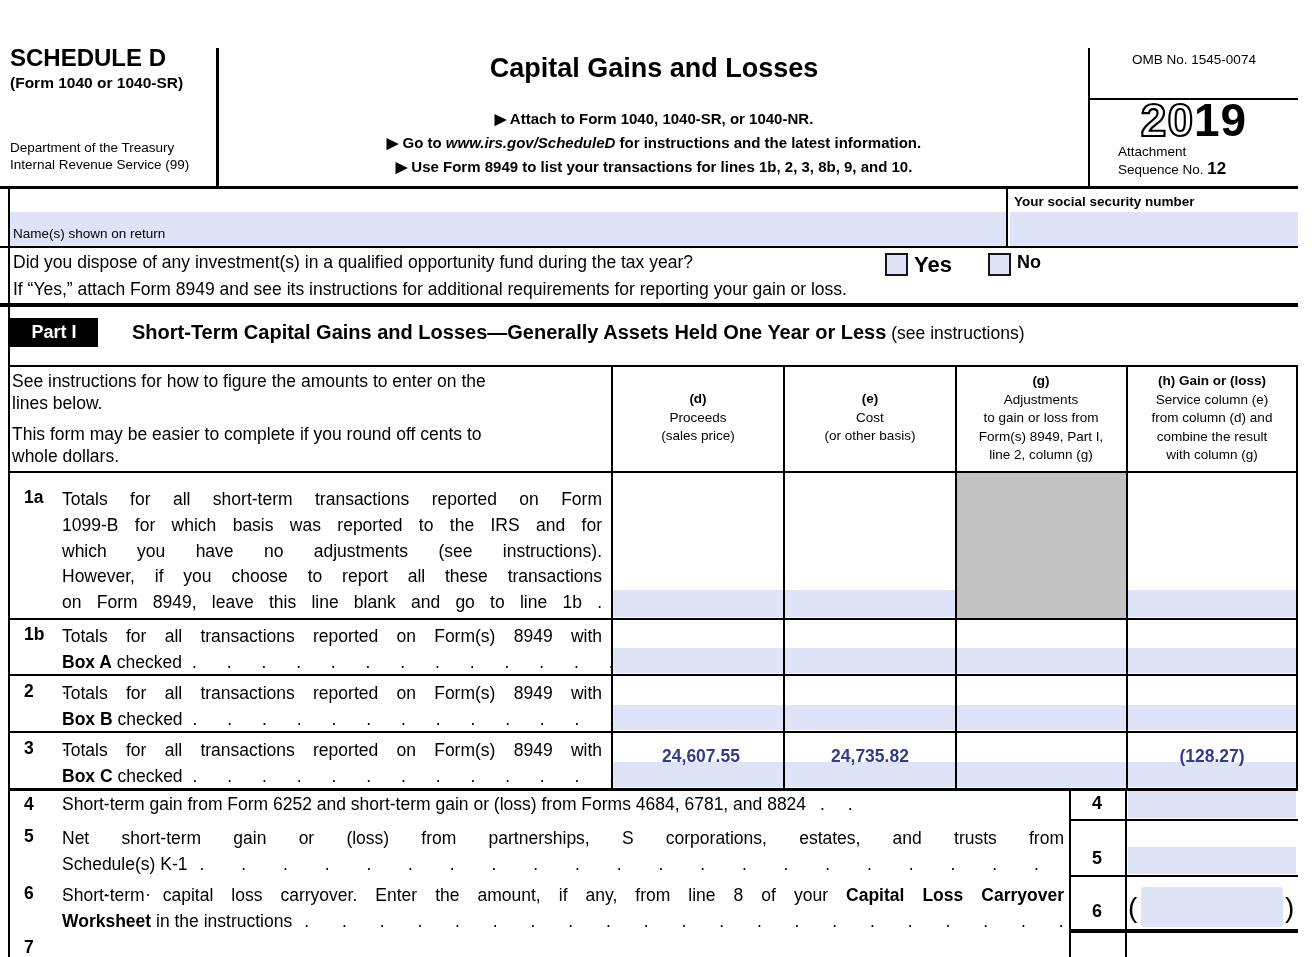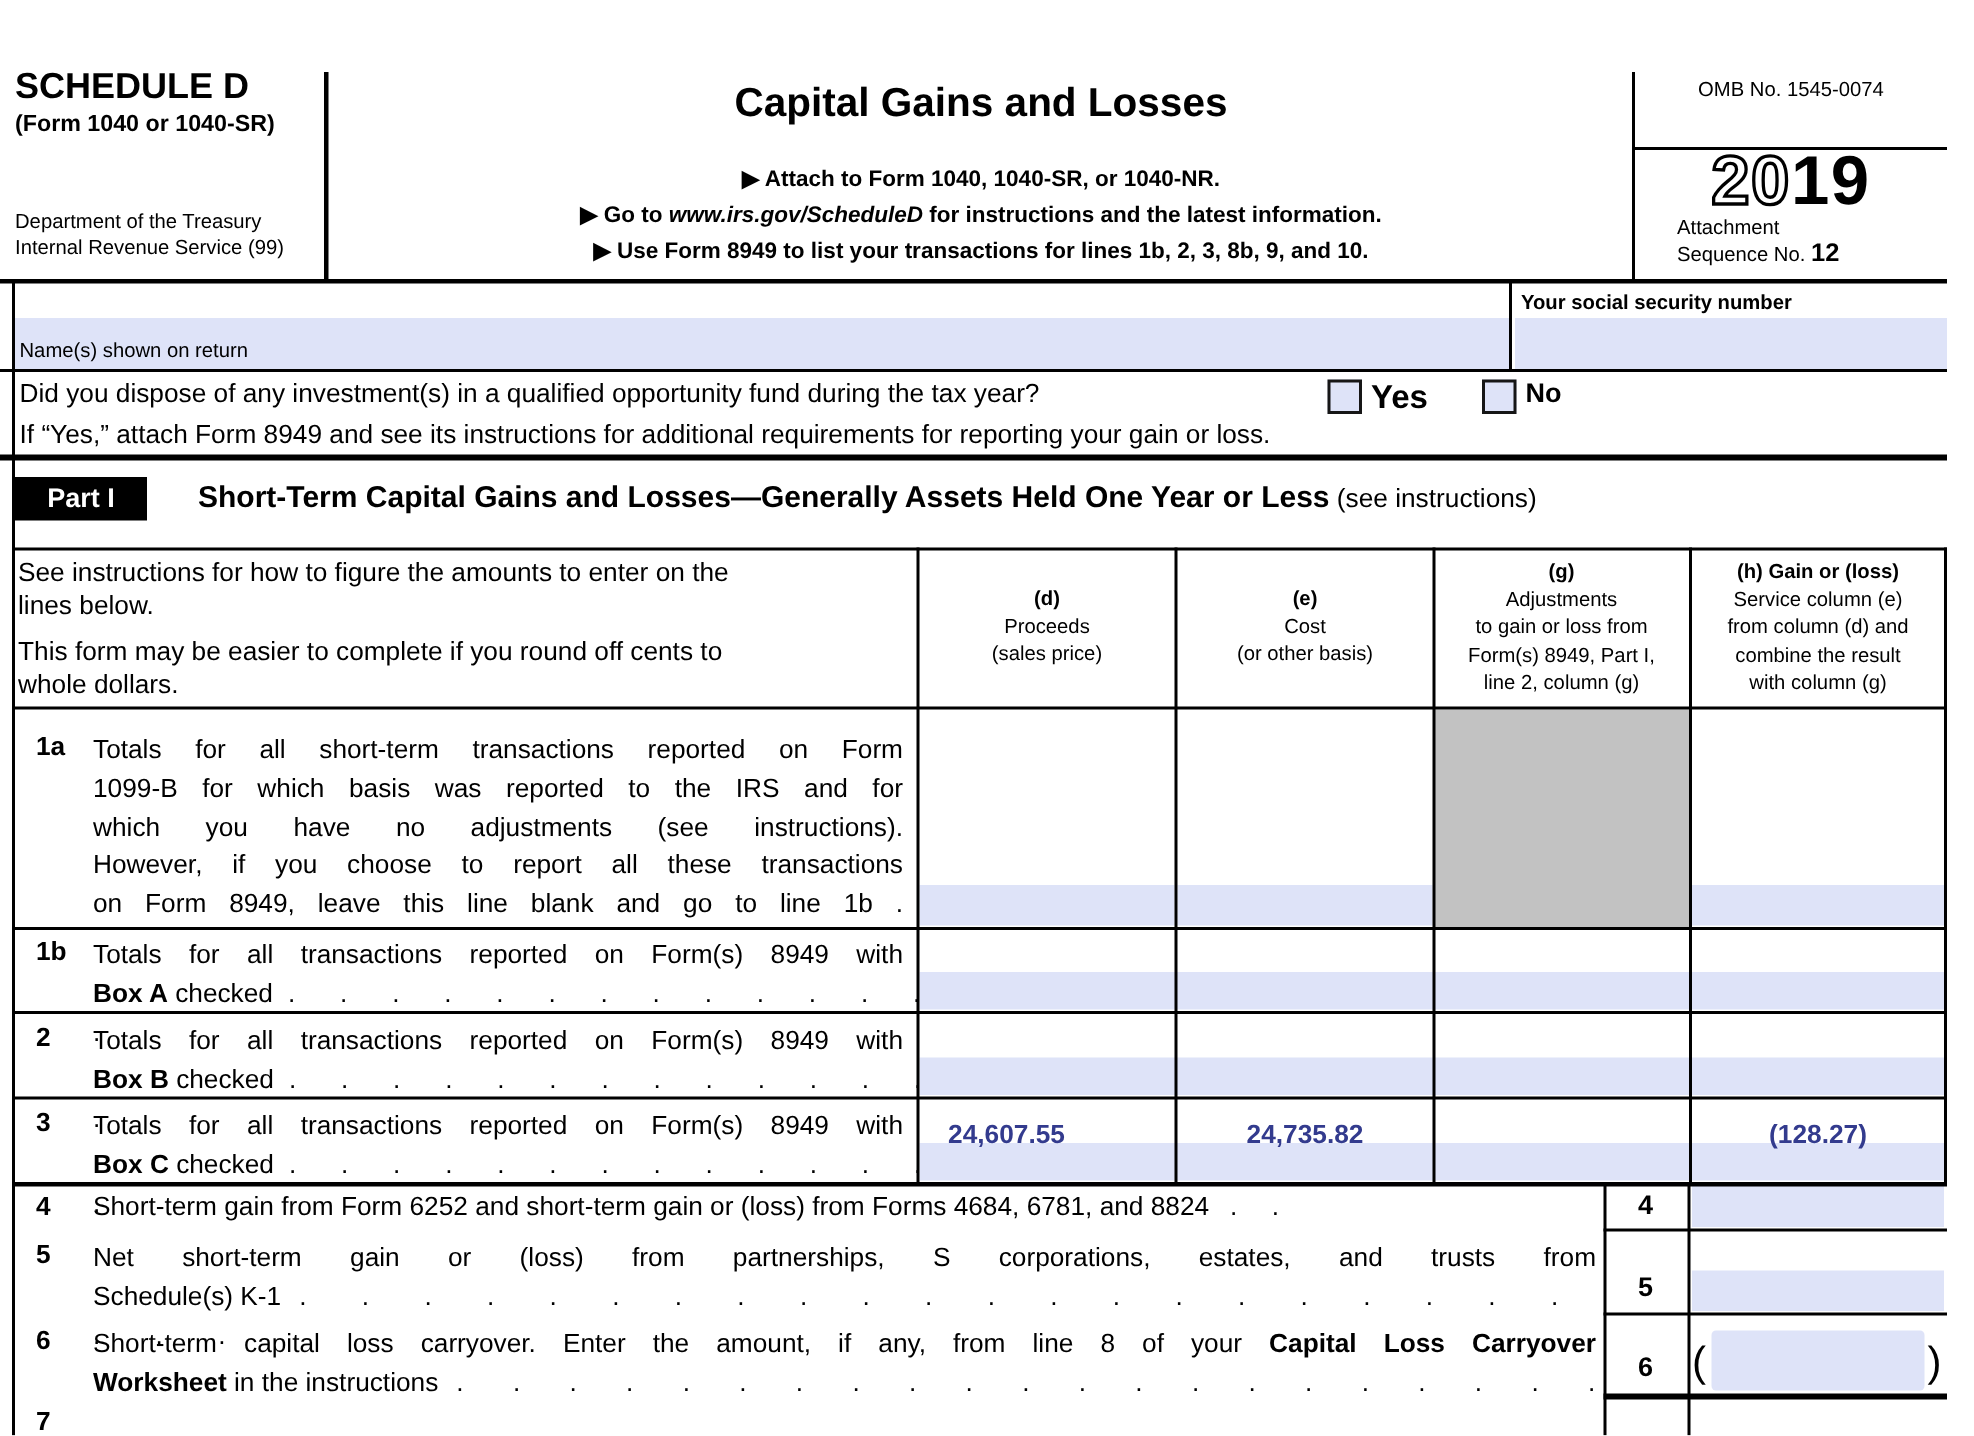--- a/index.html
+++ b/index.html
@@ -172,21 +172,21 @@
   <div class="abs jline" style="left:62px;top:681px;width:540px;">Totals for all transactions reported on Form(s) 8949 with</div>
   <div class="abs row-line" style="left:62px;top:707px;width:560px;">
     <span class="b">Box B</span><span> checked</span><span class="leader">. . . . . . . . . . . . . .</span>
   </div>
 
   <div class="abs b" style="left:24px;top:738px;">3</div>
   <div class="abs jline" style="left:62px;top:738px;width:540px;">Totals for all transactions reported on Form(s) 8949 with</div>
   <div class="abs row-line" style="left:62px;top:764px;width:560px;">
     <span class="b">Box C</span><span> checked</span><span class="leader">. . . . . . . . . . . . . .</span>
   </div>
-  <div class="val" style="left:598px;top:746px;width:146px;">24,607.55</div>
+  <div class="val" style="left:628px;top:746px;width:146px;">24,607.55</div>
   <div class="val" style="left:785px;top:746px;width:170px;">24,735.82</div>
   <div class="val" style="left:1127px;top:746px;width:170px;">(128.27)</div>
 
   <div class="abs b" style="left:24px;top:794px;">4</div>
   <div class="abs" style="left:62px;top:794px;width:1010px;">
     <span>Short-term gain from Form 6252 and short-term gain or (loss) from Forms 4684, 6781, and 8824</span><span class="leader4">. .</span>
   </div>
   <div class="numbox" style="left:1069px;top:793px;">4</div>
 
   <div class="abs b" style="left:24px;top:826px;">5</div>

